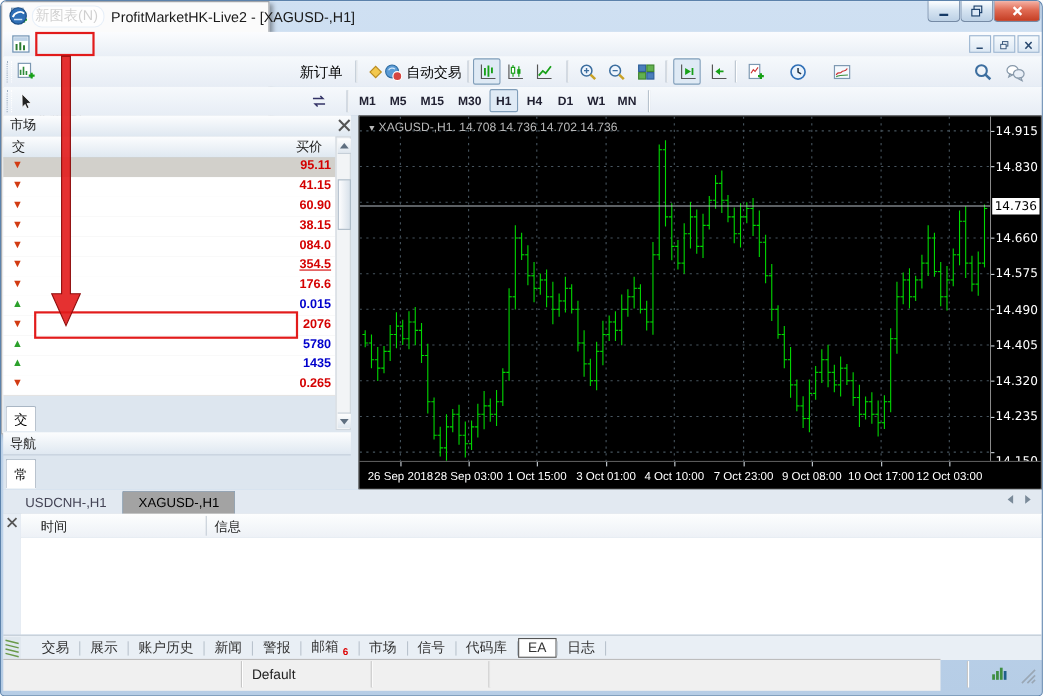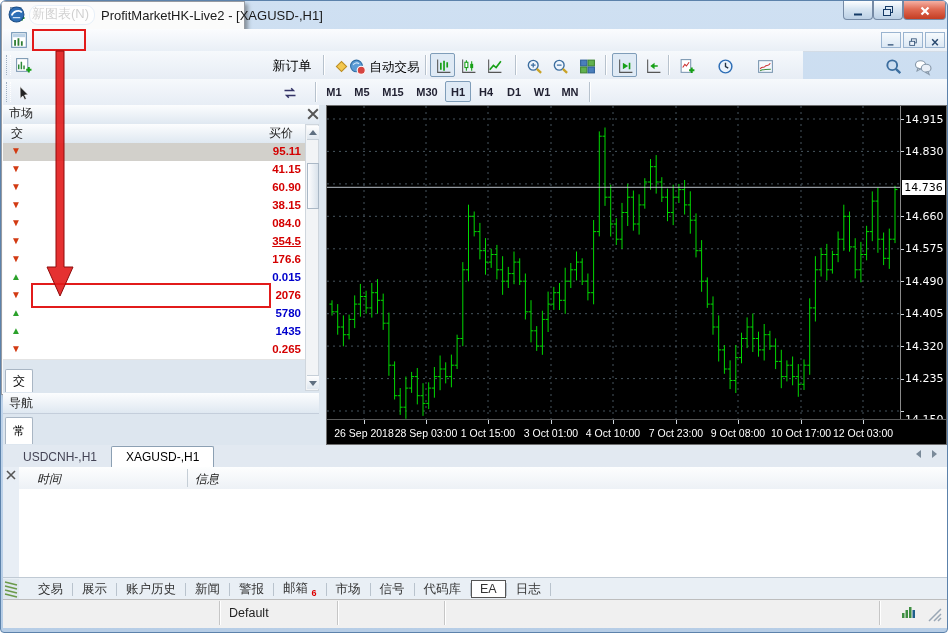--- a/index.html
+++ b/index.html
@@ -16,21 +16,21 @@
   .winbtn{top:0;height:19px;border:1px solid #758aa5;border-top:none;border-radius:0 0 4px 4px;
     background:linear-gradient(#fdfeff,#d7e5f2 45%,#bcd0e5);box-sizing:border-box;text-align:center;}
   .winbtn.close{background:linear-gradient(#f5b1a4,#e06b54 45%,#c43d23);}
   
   #menubar{left:2px;top:28px;width:944px;height:22px;
     background:linear-gradient(#fbfcfe,#e9eff6);border-bottom:1px solid #d3dce6;}
   .menu-item{display:inline-block;padding:3px 11px 0 11px;font-size:13px;color:#111;height:19px;}
   .mdibtn{top:31px;width:20px;height:16px;border:1px solid #9ab4d0;background:linear-gradient(#f6fafd,#dce8f4);
     box-sizing:border-box;text-align:center;}
   
-  #toolbar1{left:2px;top:50px;width:800px;height:28px;background:linear-gradient(#f6f9fc,#e7edf5);
+  #toolbar1{left:2px;top:50px;width:944px;height:28px;background:linear-gradient(#f6f9fc,#e7edf5);
     border-bottom:1px solid #d3dce6;}
   #toolbar2{left:2px;top:78px;width:944px;height:26px;background:linear-gradient(#f6f9fc,#e7edf5);
     border-bottom:1px solid #c9d3de;}
   .grip{width:3px;border-left:1px dotted #9fb0c2;border-right:1px dotted #fff;height:20px;}
   .tbtn{box-sizing:border-box;border:1px solid transparent;border-radius:2px;text-align:center;}
   .tbtn.pressed{border:1px solid #7f9db9;background:#dfeaf5;}
   .tsep{width:1px;background:#b7c2cd;border-right:1px solid #fff;height:20px;}
   .dd{font-size:8px;color:#444;}
   .tflabel{font-size:11px;font-weight:bold;color:#223;line-height:19px;}
   
@@ -52,35 +52,35 @@
   .fm-sub{padding-right:8px;color:#333;font-size:9px;}
   .fm-sep{height:8px;display:flex;align-items:center;}
   .fm-sep div{margin-left:32px;width:200px;height:1px;background:#d9d9d9;}
   
   #chartwin{left:325px;top:104px;width:621px;height:340px;border:1px solid #6e6e6e;background:#000;box-sizing:border-box;}
   .axlabel{color:#fff;font-size:11px;font-family:"DejaVu Sans",sans-serif;}
   .tlabel{color:#fff;font-size:10.5px;white-space:nowrap;transform:translateX(-50%);}
   
   #charttabs{left:2px;top:444px;width:944px;height:22px;background:#e2e9f1;border-bottom:1px solid #c6d0da;}
   .ctab{display:inline-block;font-size:12px;padding:3px 14px;color:#445;}
-  .ctab.active{background:#ffffff;border:1px solid #8ca0b3;border-bottom:1px solid #fff;border-radius:2px 2px 0 0;color:#000;}
+  .ctab.active{background:#a3a3a3;border:1px solid #8ca0b3;border-bottom:1px solid #fff;border-radius:2px 2px 0 0;color:#000;}
   
   #terminal-strip{left:2px;top:466px;width:16px;height:110px;background:#e8eef5;border-right:1px solid #c2ccd6;}
   #terminal-hdr{left:18px;top:466px;width:928px;height:22px;background:linear-gradient(#fdfefe,#edf1f6);
-    border-bottom:1px solid #c9d2da;font-size:12px;color:#222;font-style:italic;}
+    border-bottom:1px solid #c9d2da;font-size:12px;color:#222;}
   #terminal-body{left:18px;top:488px;width:928px;height:88px;background:#fff;}
   
   #bottomtabs{left:2px;top:576px;width:944px;height:22px;background:#e9eff5;border-top:1px solid #c0cad4;
     display:flex;align-items:center;}
   .btab{font-size:12.5px;color:#333;padding:2px 9px;white-space:nowrap;}
   .btab.active{background:#fff;border:1px solid #555;padding:1px 8px;}
   .bsep{width:1px;height:13px;background:#b9c3cd;}
   .badge{color:#d00;font-size:9px;font-weight:bold;vertical-align:sub;}
   
-  #statusbar{left:2px;top:598px;width:944px;height:28px;background:#f0f0f0;border-top:1px solid #bdbdbd;text-align:right;}
+  #statusbar{left:2px;top:598px;width:852px;height:28px;background:#f0f0f0;border-top:1px solid #bdbdbd;text-align:right;}
   .scell{top:600px;width:1px;height:24px;background:#c6c6c6;border-right:1px solid #fff;}
   #overlay{left:0;top:0;width:948px;height:633px;pointer-events:none;z-index:70;}
 </style>
 </head>
 <body>
 
 <div id="win">
 
   <div id="titlebar" class="abs">
     <span class="icn abs" style="left:7px;top:5px;width:17px;height:17px"><svg viewBox="0 0 16 16">
@@ -622,20 +622,23 @@
           <line x1="554.1" x2="556.6" y1="133.2" y2="133.2" stroke="#00d800" stroke-width="1"></line>
           <line x1="556.6" x2="559.1" y1="152.3" y2="152.3" stroke="#00d800" stroke-width="1"></line>
           <line x1="562.3" x2="562.3" y1="122.6" y2="162.9" stroke="#00d800" stroke-width="1"></line>
           <line x1="559.8" x2="562.3" y1="152.3" y2="152.3" stroke="#00d800" stroke-width="1"></line>
           <line x1="562.3" x2="564.8" y1="133.2" y2="133.2" stroke="#00d800" stroke-width="1"></line>
           <line x1="568.0" x2="568.0" y1="79.8" y2="137.1" stroke="#00d800" stroke-width="1"></line>
           <line x1="565.5" x2="568.0" y1="133.2" y2="133.2" stroke="#00d800" stroke-width="1"></line>
           <line x1="568.0" x2="570.5" y1="83.6" y2="83.6" stroke="#00d800" stroke-width="1"></line>
           <line x1="0" x2="573" y1="81.3" y2="81.3" stroke="#b8c0c8" stroke-width="1"></line>
         </svg></div>
+    <div class="abs" style="left:7px;top:4px;color:#b9b9b9;font-size:11px">
+      <span style="font-size:8px">▼ </span><span>XAGUSD-,H1. 14.708 14.736 14.702 14.736</span>
+    </div>
     <div class="abs" style="left:573px;top:0;width:1px;height:313px;background:#8a8a8a"></div>
     <div id="paxis" class="abs" style="left:574px;top:0;width:45px;height:313px;background:#000">
         <div class="axlabel" style="position: absolute; left: 4px; top: 6.5px;">14.915</div>
         <div style="position: absolute; left: 0px; top: 13px; width: 3px; height: 1px; background: rgb(207, 214, 221);"></div>
         <div class="axlabel" style="position: absolute; left: 4px; top: 38.9px;">14.830</div>
         <div style="position: absolute; left: 0px; top: 45.4px; width: 3px; height: 1px; background: rgb(207, 214, 221);"></div>
         <div class="axlabel" style="position: absolute; left: 4px; top: 103.8px;">14.660</div>
         <div style="position: absolute; left: 0px; top: 110.3px; width: 3px; height: 1px; background: rgb(207, 214, 221);"></div>
         <div class="axlabel" style="position: absolute; left: 4px; top: 136.3px;">14.575</div>
         <div style="position: absolute; left: 0px; top: 142.8px; width: 3px; height: 1px; background: rgb(207, 214, 221);"></div>

